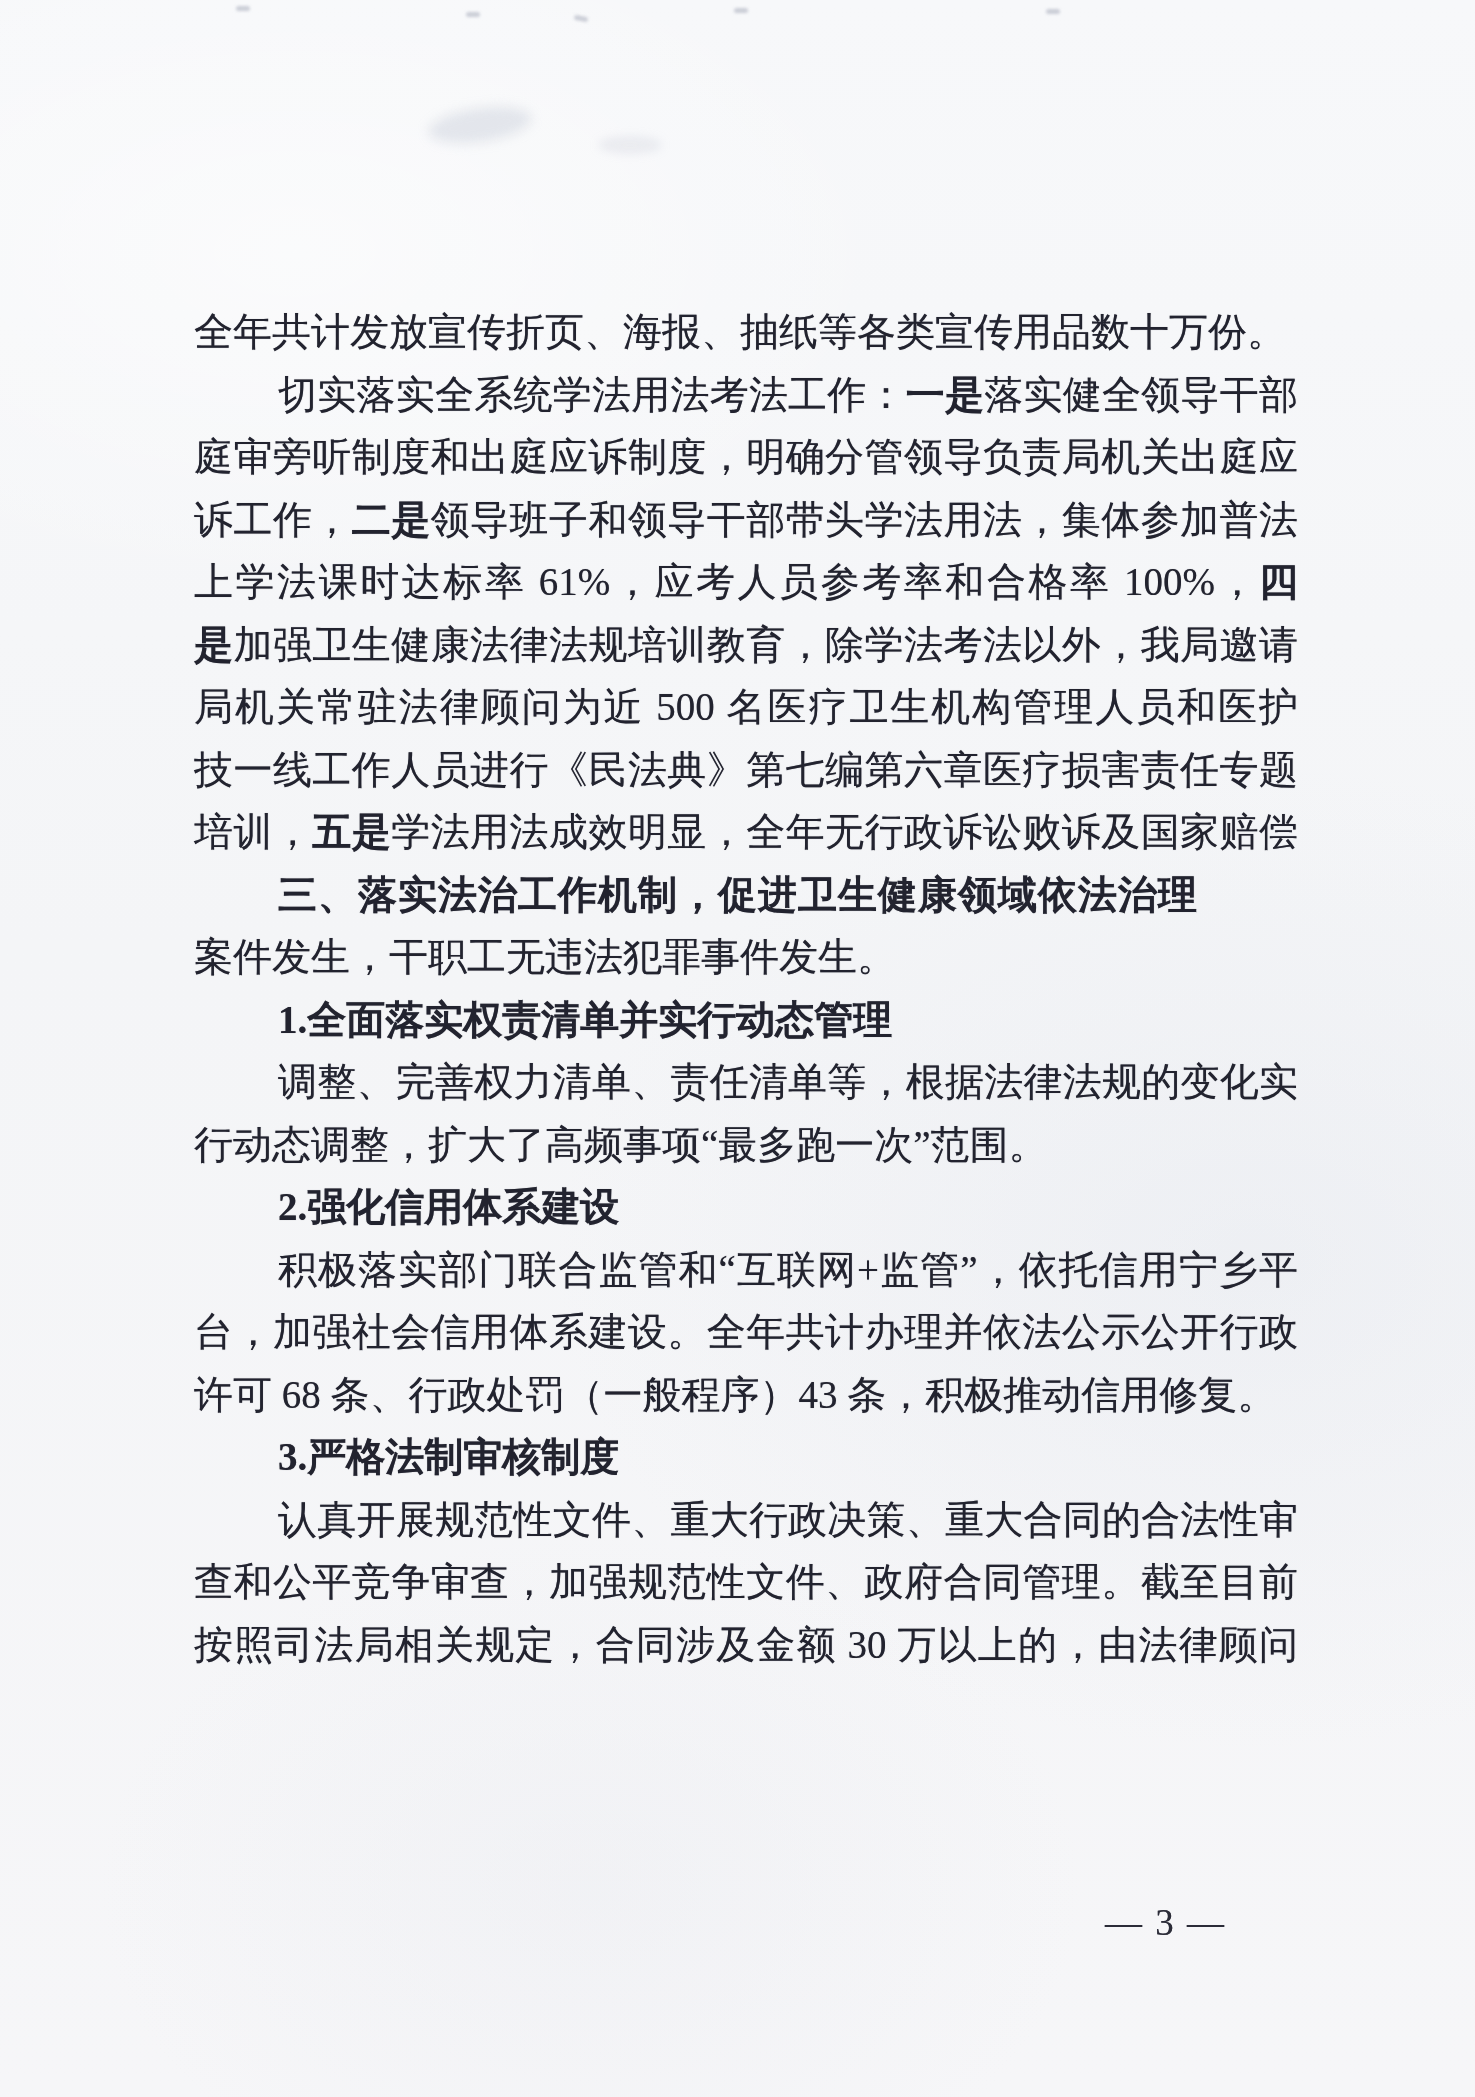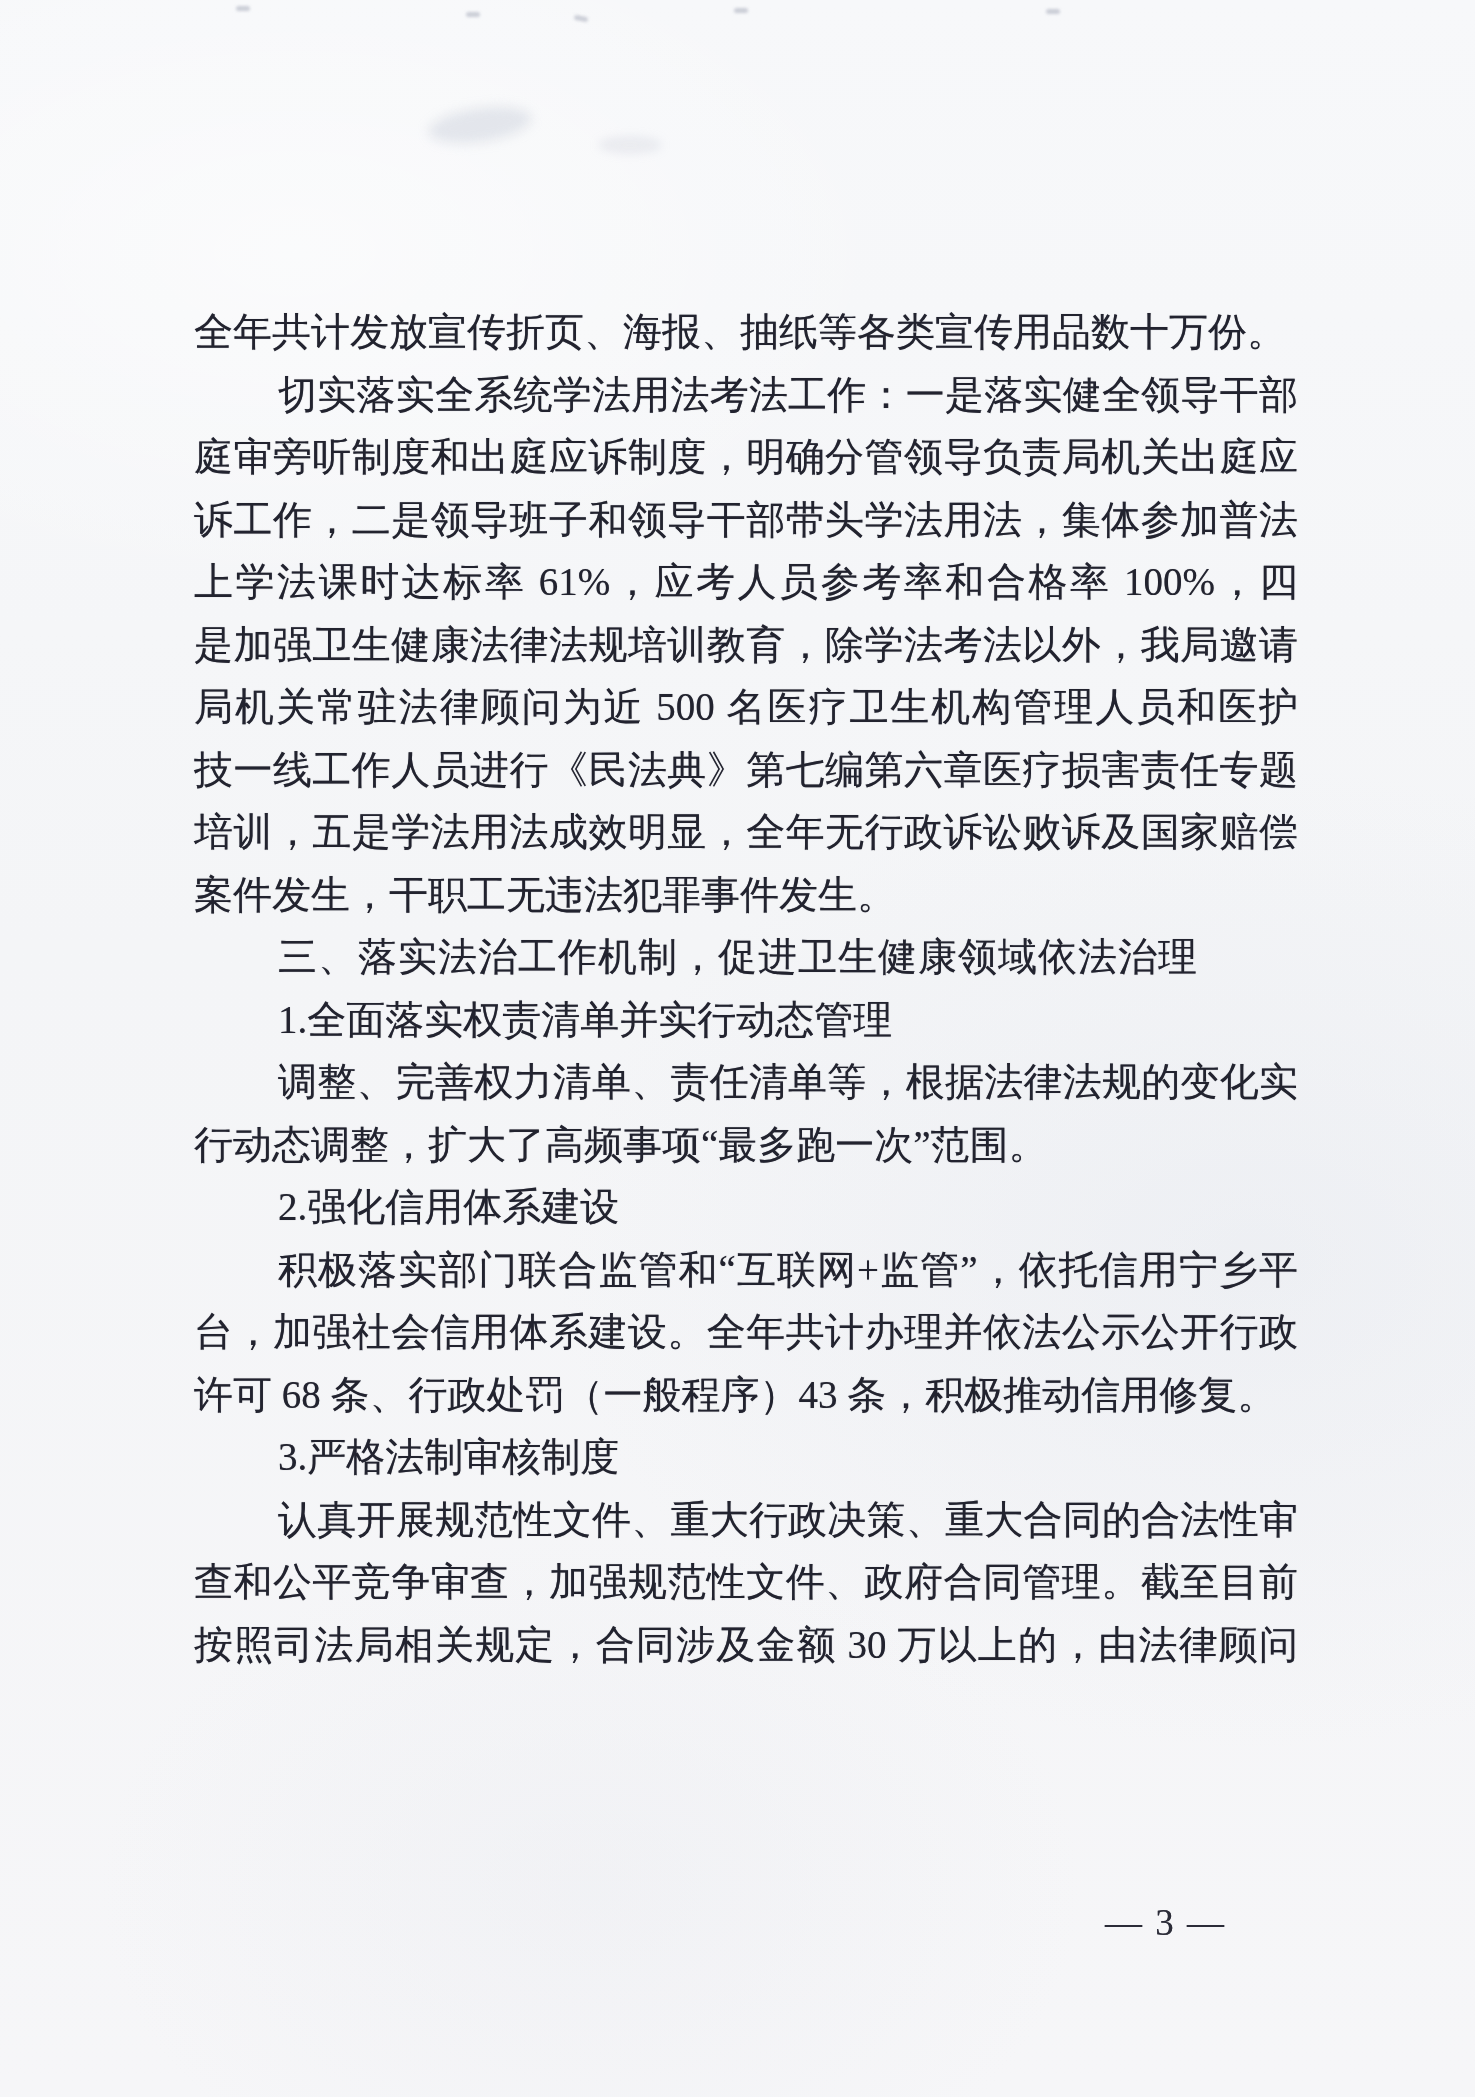--- a/index.html
+++ b/index.html
@@ -21,21 +21,21 @@
       radial-gradient(700px 500px at 40% 90%, rgba(230,232,238,.3), rgba(230,232,238,0) 70%);
   }
   .text-block{
     position:absolute;left:194px;top:301px;width:1104px;
     font-size:39px;line-height:62.5px;color:#22232f;
     text-shadow:0 0 .7px rgba(34,35,47,.6);
   }
   .line{height:62.5px;white-space:pre-wrap;}
   .line.justify{text-align:justify;text-align-last:justify;}
   .line.indent{text-indent:84px;}
-  .bold{font-weight:normal;}
+  .bold{font-weight:bold;}
   .heading{
     font-family:"Liberation Sans","DejaVu Sans",sans-serif;
     font-weight:700;letter-spacing:1px;
   }
   .subheading{font-weight:bold;}
   .page-number{
     position:absolute;left:1105px;top:1901px;width:150px;
     font-size:37px;color:#2b2c38;letter-spacing:2px;white-space:nowrap;
     text-shadow:0 0 .6px rgba(43,44,56,.55);
   }
@@ -68,22 +68,22 @@
     <div>
         <div class="line body"><span>全年共计发放宣传折页、海报、抽纸等各类宣传用品数十万份。</span></div>
         <div class="line body indent justify"><span>切实落实全系统学法用法考法工作：</span><span class="bold">一是</span><span>落实健全领导干部</span></div>
         <div class="line body justify"><span>庭审旁听制度和出庭应诉制度，明确分管领导负责局机关出庭应</span></div>
         <div class="line body justify"><span>诉工作，</span><span class="bold">二是</span><span>领导班子和领导干部带头学法用法，集体参加普法</span></div>
         <div class="line body justify"><span>上学法课时达标率 61%，应考人员参考率和合格率 100%，</span><span class="bold">四</span></div>
         <div class="line body justify"><span class="bold">是</span><span>加强卫生健康法律法规培训教育，除学法考法以外，我局邀请</span></div>
         <div class="line body justify"><span>局机关常驻法律顾问为近 500 名医疗卫生机构管理人员和医护</span></div>
         <div class="line body justify"><span>技一线工作人员进行《民法典》第七编第六章医疗损害责任专题</span></div>
         <div class="line body justify"><span>培训，</span><span class="bold">五是</span><span>学法用法成效明显，全年无行政诉讼败诉及国家赔偿</span></div>
+        <div class="line heading indent"><span class="bold">三、落实法治工作机制，促进卫生健康领域依法治理</span></div>
         <div class="line body"><span>案件发生，干职工无违法犯罪事件发生。</span></div>
-        <div class="line heading indent"><span class="bold">三、落实法治工作机制，促进卫生健康领域依法治理</span></div>
         <div class="line subheading indent"><span class="bold">1.全面落实权责清单并实行动态管理</span></div>
         <div class="line body indent justify"><span>调整、完善权力清单、责任清单等，根据法律法规的变化实</span></div>
         <div class="line body"><span>行动态调整，扩大了高频事项“最多跑一次”范围。</span></div>
         <div class="line subheading indent"><span class="bold">2.强化信用体系建设</span></div>
         <div class="line body indent justify"><span>积极落实部门联合监管和“互联网+监管”，依托信用宁乡平</span></div>
         <div class="line body justify"><span>台，加强社会信用体系建设。全年共计办理并依法公示公开行政</span></div>
         <div class="line body"><span>许可 68 条、行政处罚（一般程序）43 条，积极推动信用修复。</span></div>
         <div class="line subheading indent"><span class="bold">3.严格法制审核制度</span></div>
         <div class="line body indent justify"><span>认真开展规范性文件、重大行政决策、重大合同的合法性审</span></div>
         <div class="line body justify"><span>查和公平竞争审查，加强规范性文件、政府合同管理。截至目前</span></div>

